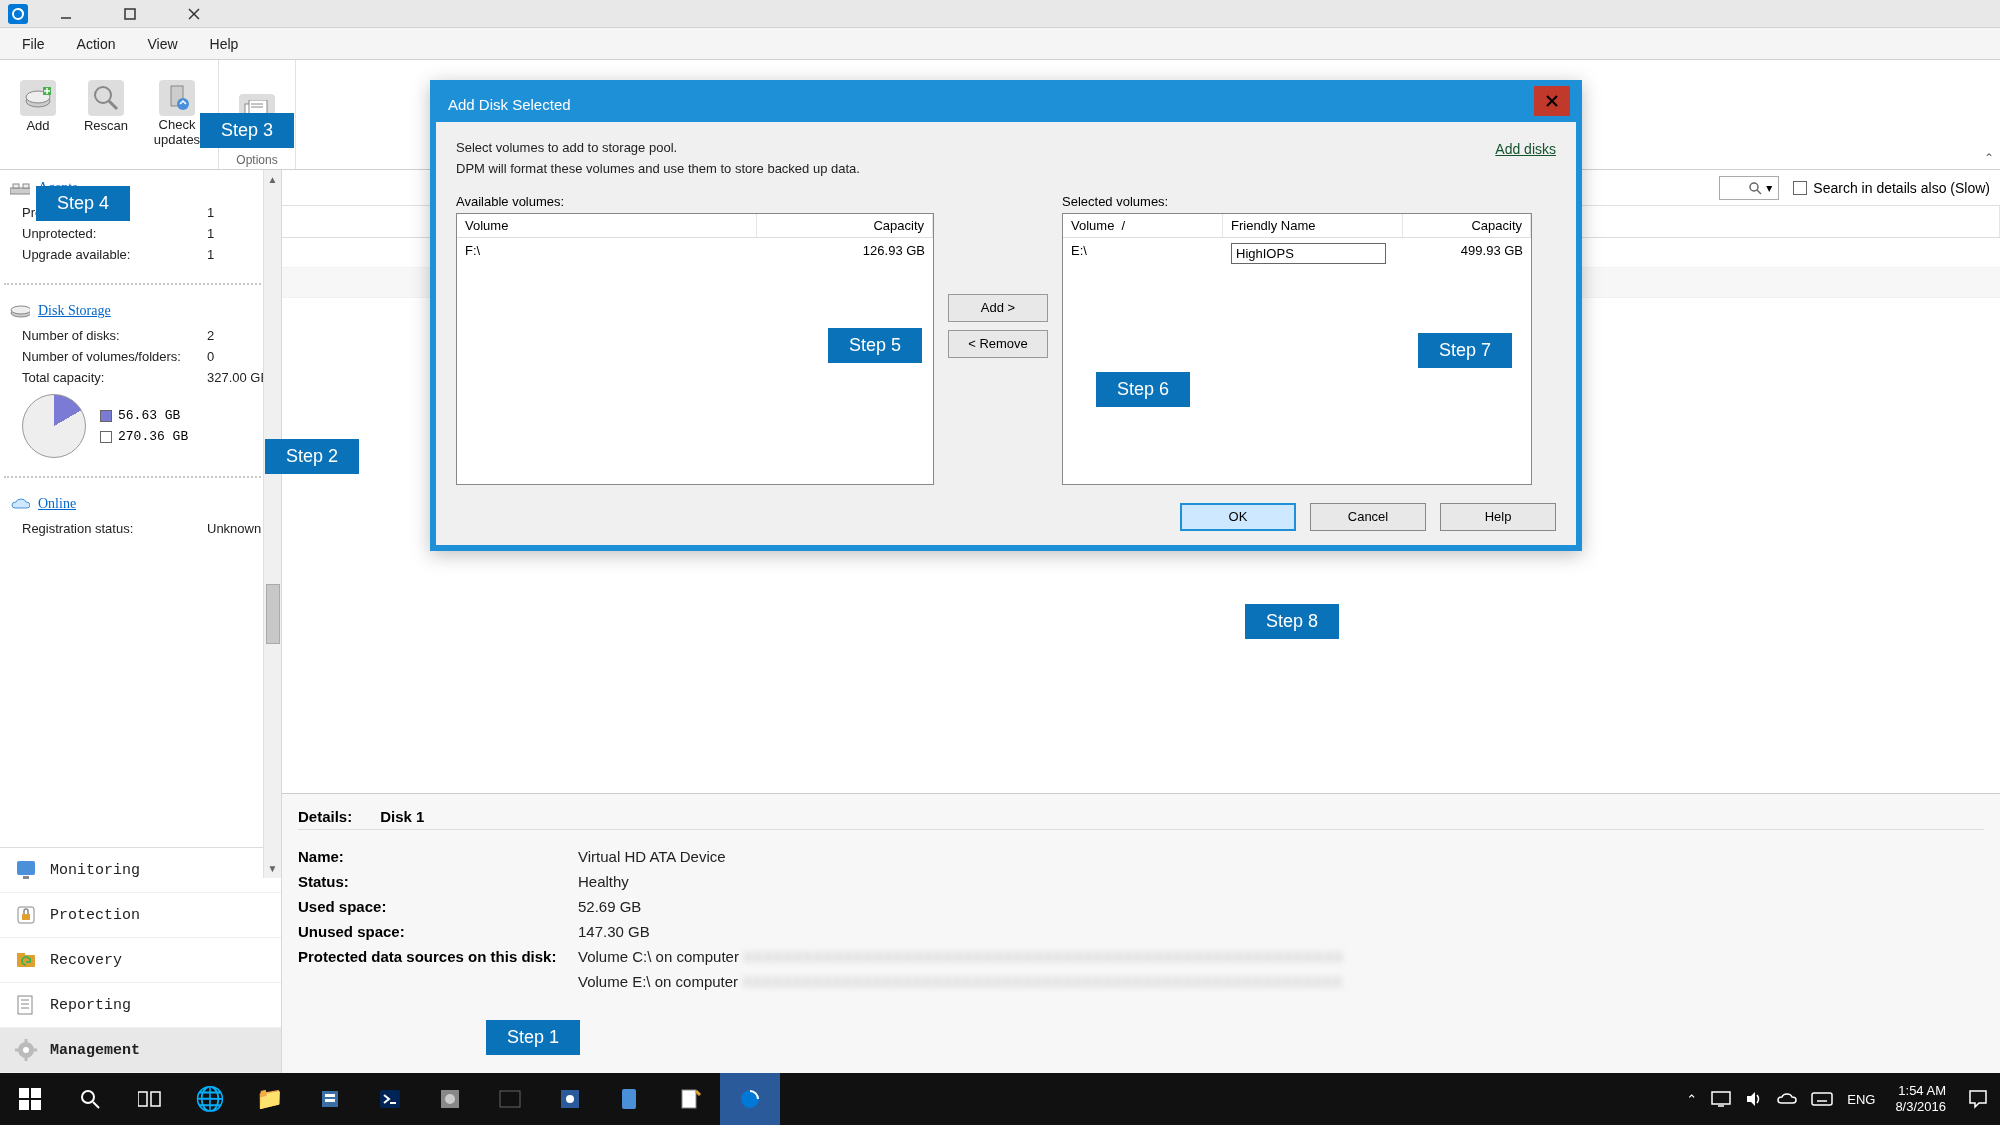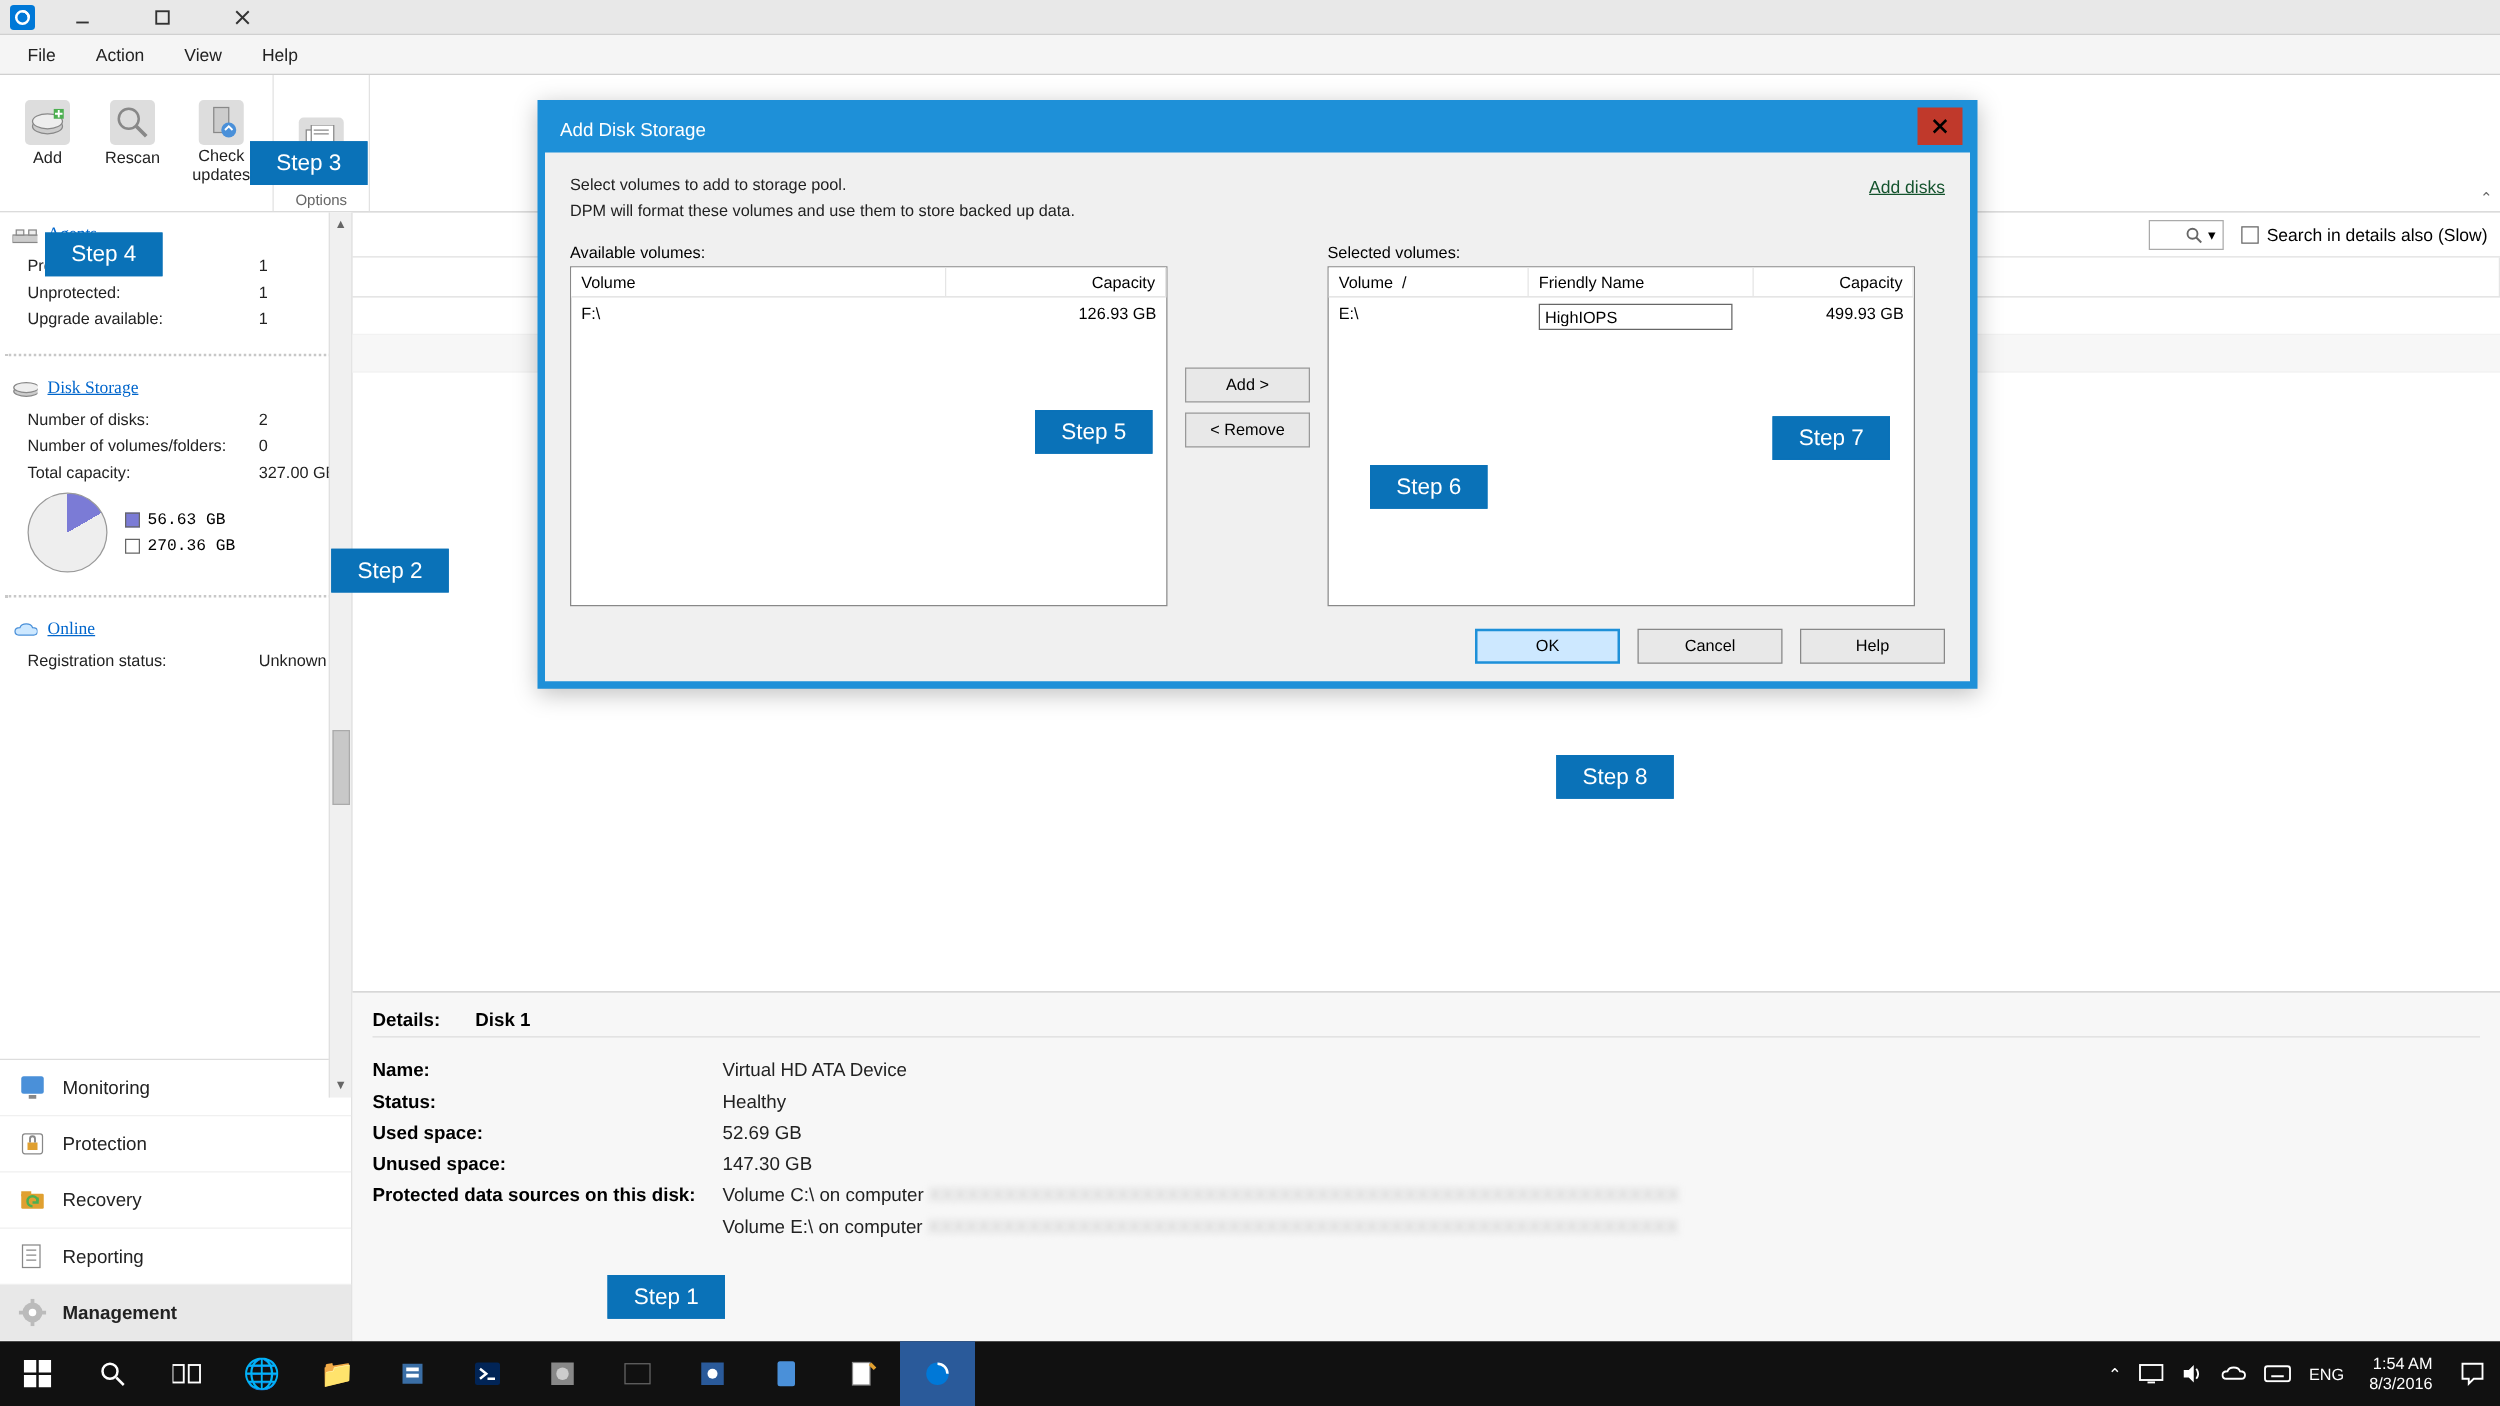--- a/index.html
+++ b/index.html
@@ -91,21 +91,21 @@
 .kv-row{display:flex;font-size:13px;padding:3px 0 3px 12px;color:#222;}
 .kv-row .k{width:185px;}
 .dotted-sep{border-top:2px dotted #c8c8c8;margin:8px 4px;}
 .pie-wrap{display:flex;align-items:center;gap:14px;padding:6px 0 0 12px;}
 .pie{width:64px;height:64px;border-radius:50%;background:conic-gradient(#7b7bd6 0 60deg,#eee 60deg 360deg);border:1px solid #999;}
 .legend-row{display:flex;align-items:center;gap:6px;font-size:13px;font-family:Liberation Mono, monospace;}
 .legend-sq{width:12px;height:12px;background:#7b7bd6;border:1px solid #666;}
 .legend-sq.empty{background:#fff;}
 
 .nav-bottom{margin-top:auto;border-top:1px solid #ddd;}
-.nav-item{display:flex;align-items:center;gap:12px;padding:10px 14px;font-size:15px;color:#222;border-bottom:1px solid #f0f0f0;}
+.nav-item{display:flex;align-items:center;gap:12px;padding:10px 14px;font-size:15px;color:#222;border-bottom:1px solid #f0f0f0;font-family:Liberation Mono, monospace;}
 .nav-item.active{background:#e8e8e8;font-weight:600;}
 .nav-item .ic{width:24px;height:24px;display:flex;align-items:center;justify-content:center;}
 
 
 .content{flex:1;display:flex;flex-direction:column;position:relative;}
 .search-row{height:36px;border-bottom:1px solid #e0e0e0;display:flex;align-items:center;justify-content:flex-end;gap:14px;padding:0 10px;}
 .search-box{width:60px;height:24px;border:1px solid #aaa;display:flex;align-items:center;justify-content:flex-end;padding:0 6px;}
 .chk{display:flex;align-items:center;gap:6px;font-size:14px;}
 .chk .box{width:14px;height:14px;border:1px solid #666;}
 
@@ -473,21 +473,21 @@
           <span class="blur">XXXXXXXXXXXXXXXXXXXXXXXXXXXXXXXXXXXXXXXXXXXXXXXXXXXXXXXXXXXX</span>
         </span>
       </div>
     </div>
 
   </div>
 </div>
 
 <div class="dialog">
   <div class="dialog-title">
-    <span>Add Disk Storage</span>
+    <span>Add Disk Selected</span>
     <div class="close">
       <svg width="14" height="14">
           <line x1="2" y1="2" x2="12" y2="12" stroke="#000" stroke-width="2"></line>
           <line x1="12" y1="2" x2="2" y2="12" stroke="#000" stroke-width="2"></line>
         </svg>
     </div>
   </div>
   <div class="dialog-body">
     <div class="dialog-intro">
       <div>Select volumes to add to storage pool.</div>

